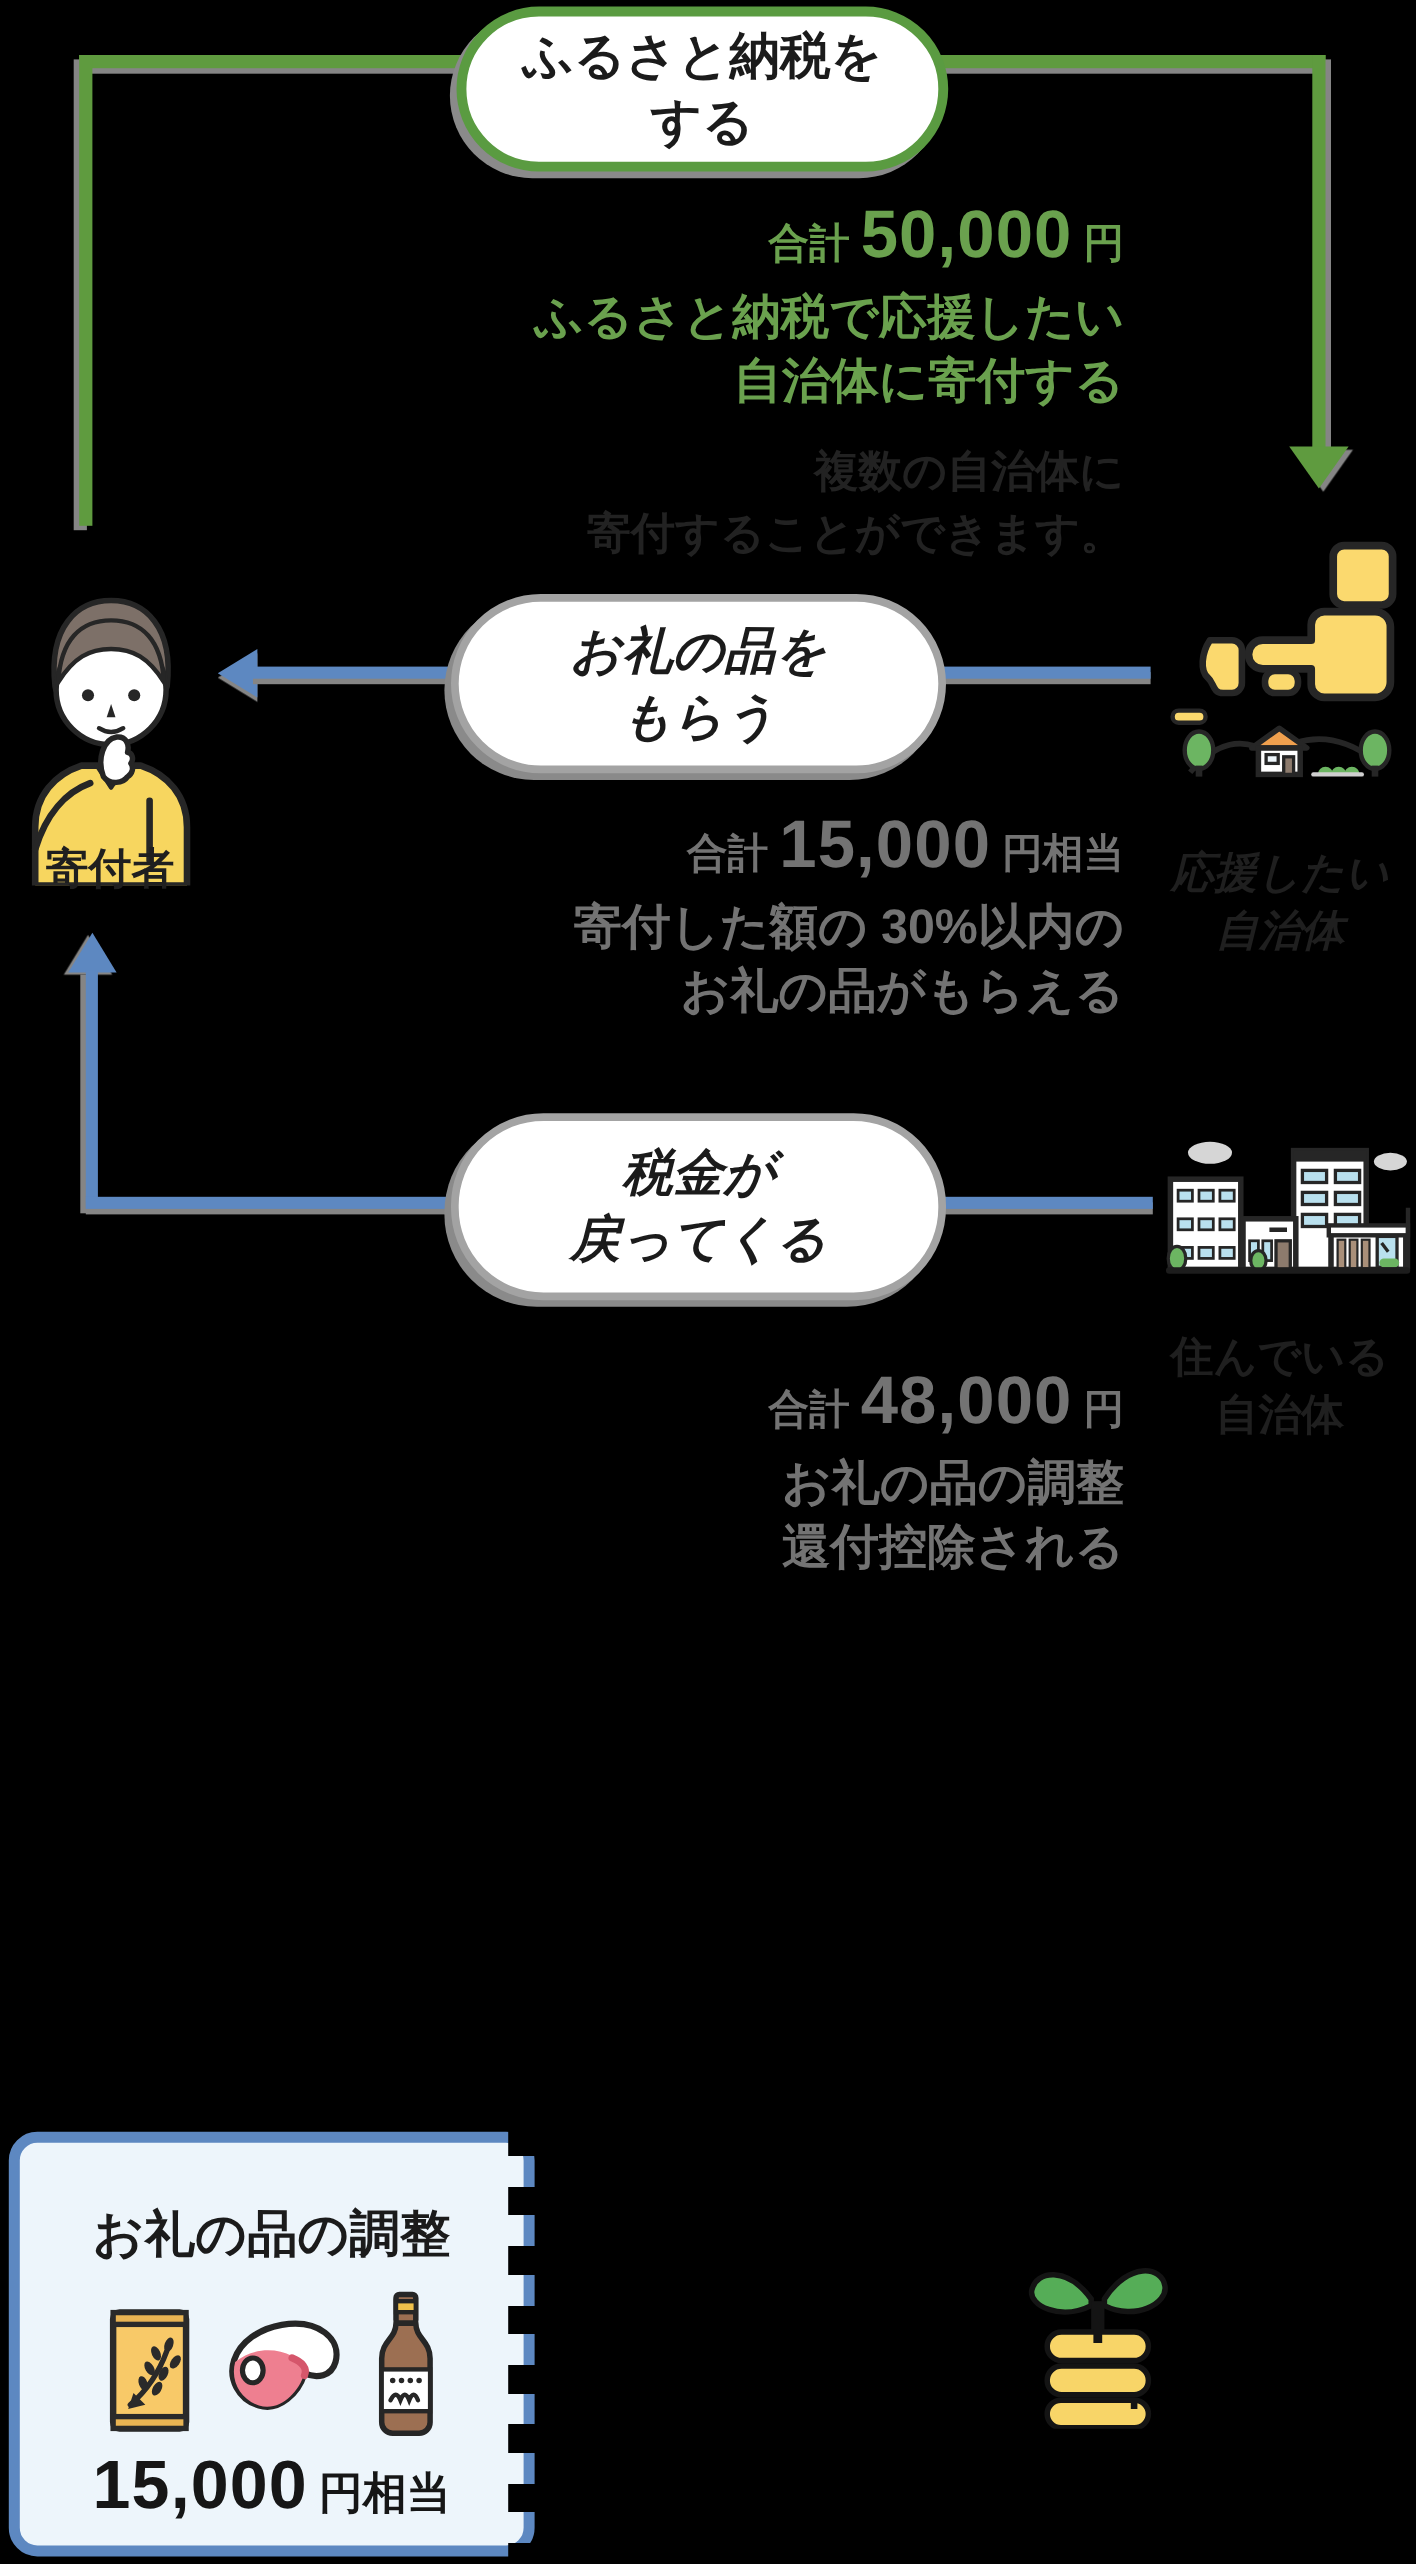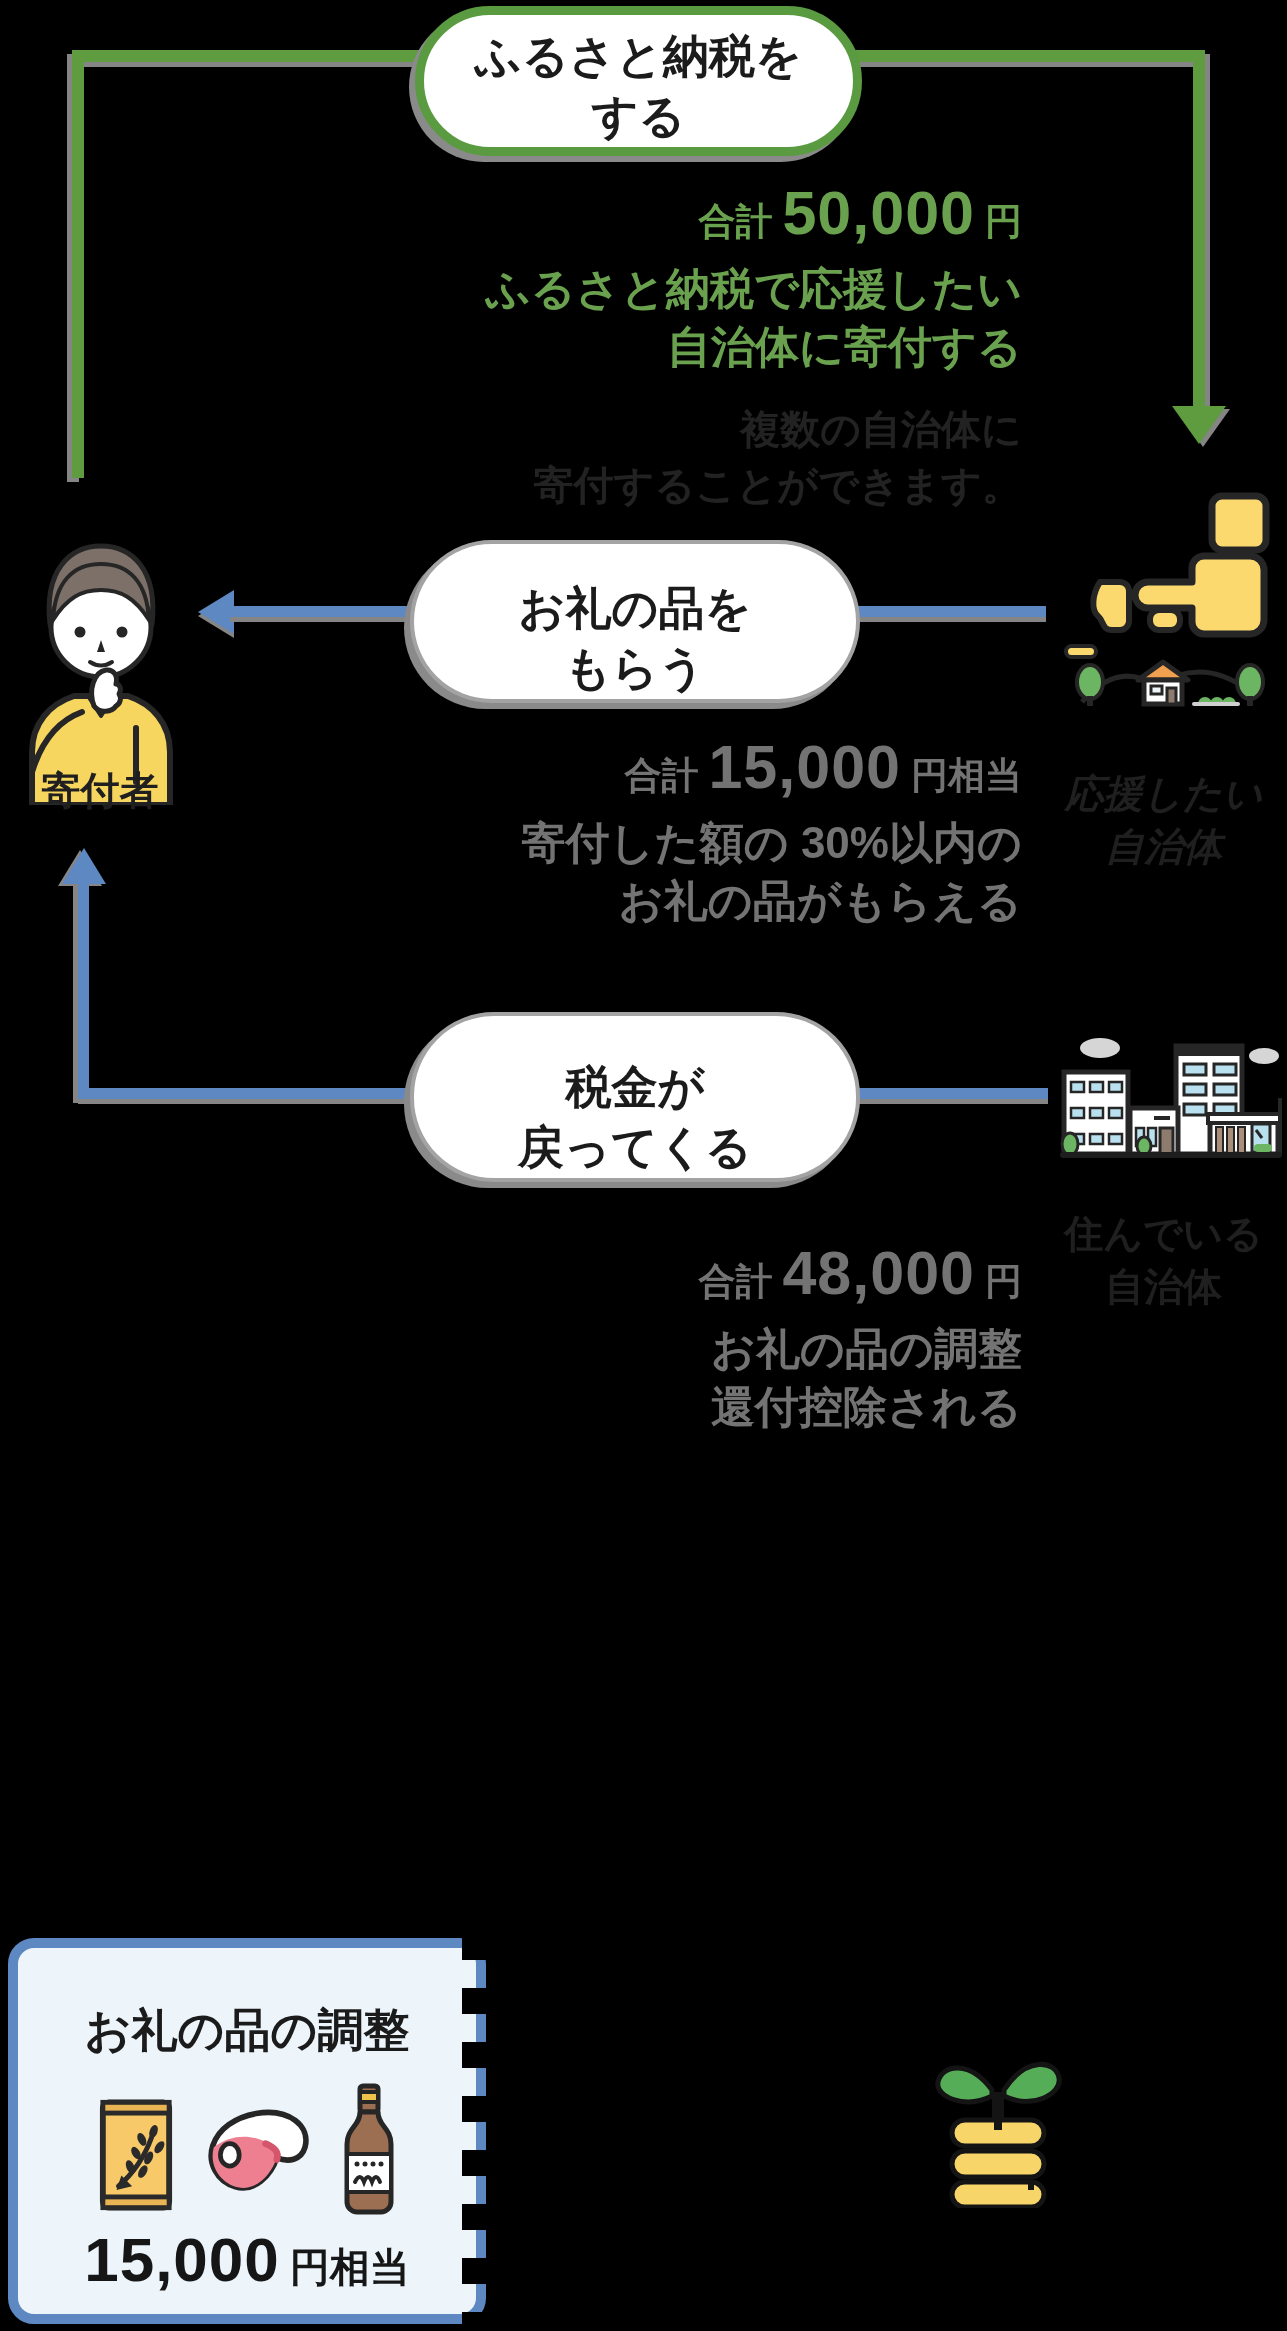--- a/index.html
+++ b/index.html
@@ -20,25 +20,25 @@
   .arr{position:absolute;width:0;height:0;}
   .arr-down-g{border-left:27px solid transparent;border-right:27px solid transparent;
               border-top:38px solid #5f9b3f;filter:drop-shadow(4px 3px 0 #858585);}
   .arr-left-b{border-top:22px solid transparent;border-bottom:22px solid transparent;
               border-right:36px solid #5d88c1;filter:drop-shadow(0 4px 0 #858585);}
   .arr-up-b{border-left:22px solid transparent;border-right:22px solid transparent;
             border-bottom:36px solid #5d88c1;filter:drop-shadow(-4px 2px 0 #858585);}
 
   
   .bubble{position:absolute;background:#fff;display:flex;flex-direction:column;
-          justify-content:flex-end;align-items:center;text-align:center;
+          justify-content:center;align-items:center;text-align:center;
           font-weight:bold;font-size:46px;line-height:1.3;color:#1b1b1b;
           box-shadow:-6px 6px 0 #8a8a8a;}
   .bubble.green{border:9px solid #5a9b41;border-radius:78px;}
-  .bubble.blue{border:4px solid #a3a3a3;border-radius:84px;}
+  .bubble.blue{border:7px solid #a3a3a3;border-radius:84px;font-style:italic;}
 
   
   .desc{position:absolute;width:768px;text-align:right;font-weight:bold;}
   .desc .amount{font-size:37px;line-height:1.5;}
   .desc .amount .big{font-size:61px;margin:0 10px;letter-spacing:1px;}
   .desc .dline{font-size:44px;line-height:1.33;}
   .green-text{color:#6aa14e;}
   .blue-text{color:#737373;}
   .note{margin-top:24px;color:#222;font-size:40px;line-height:1.4;font-weight:bold;}
 

